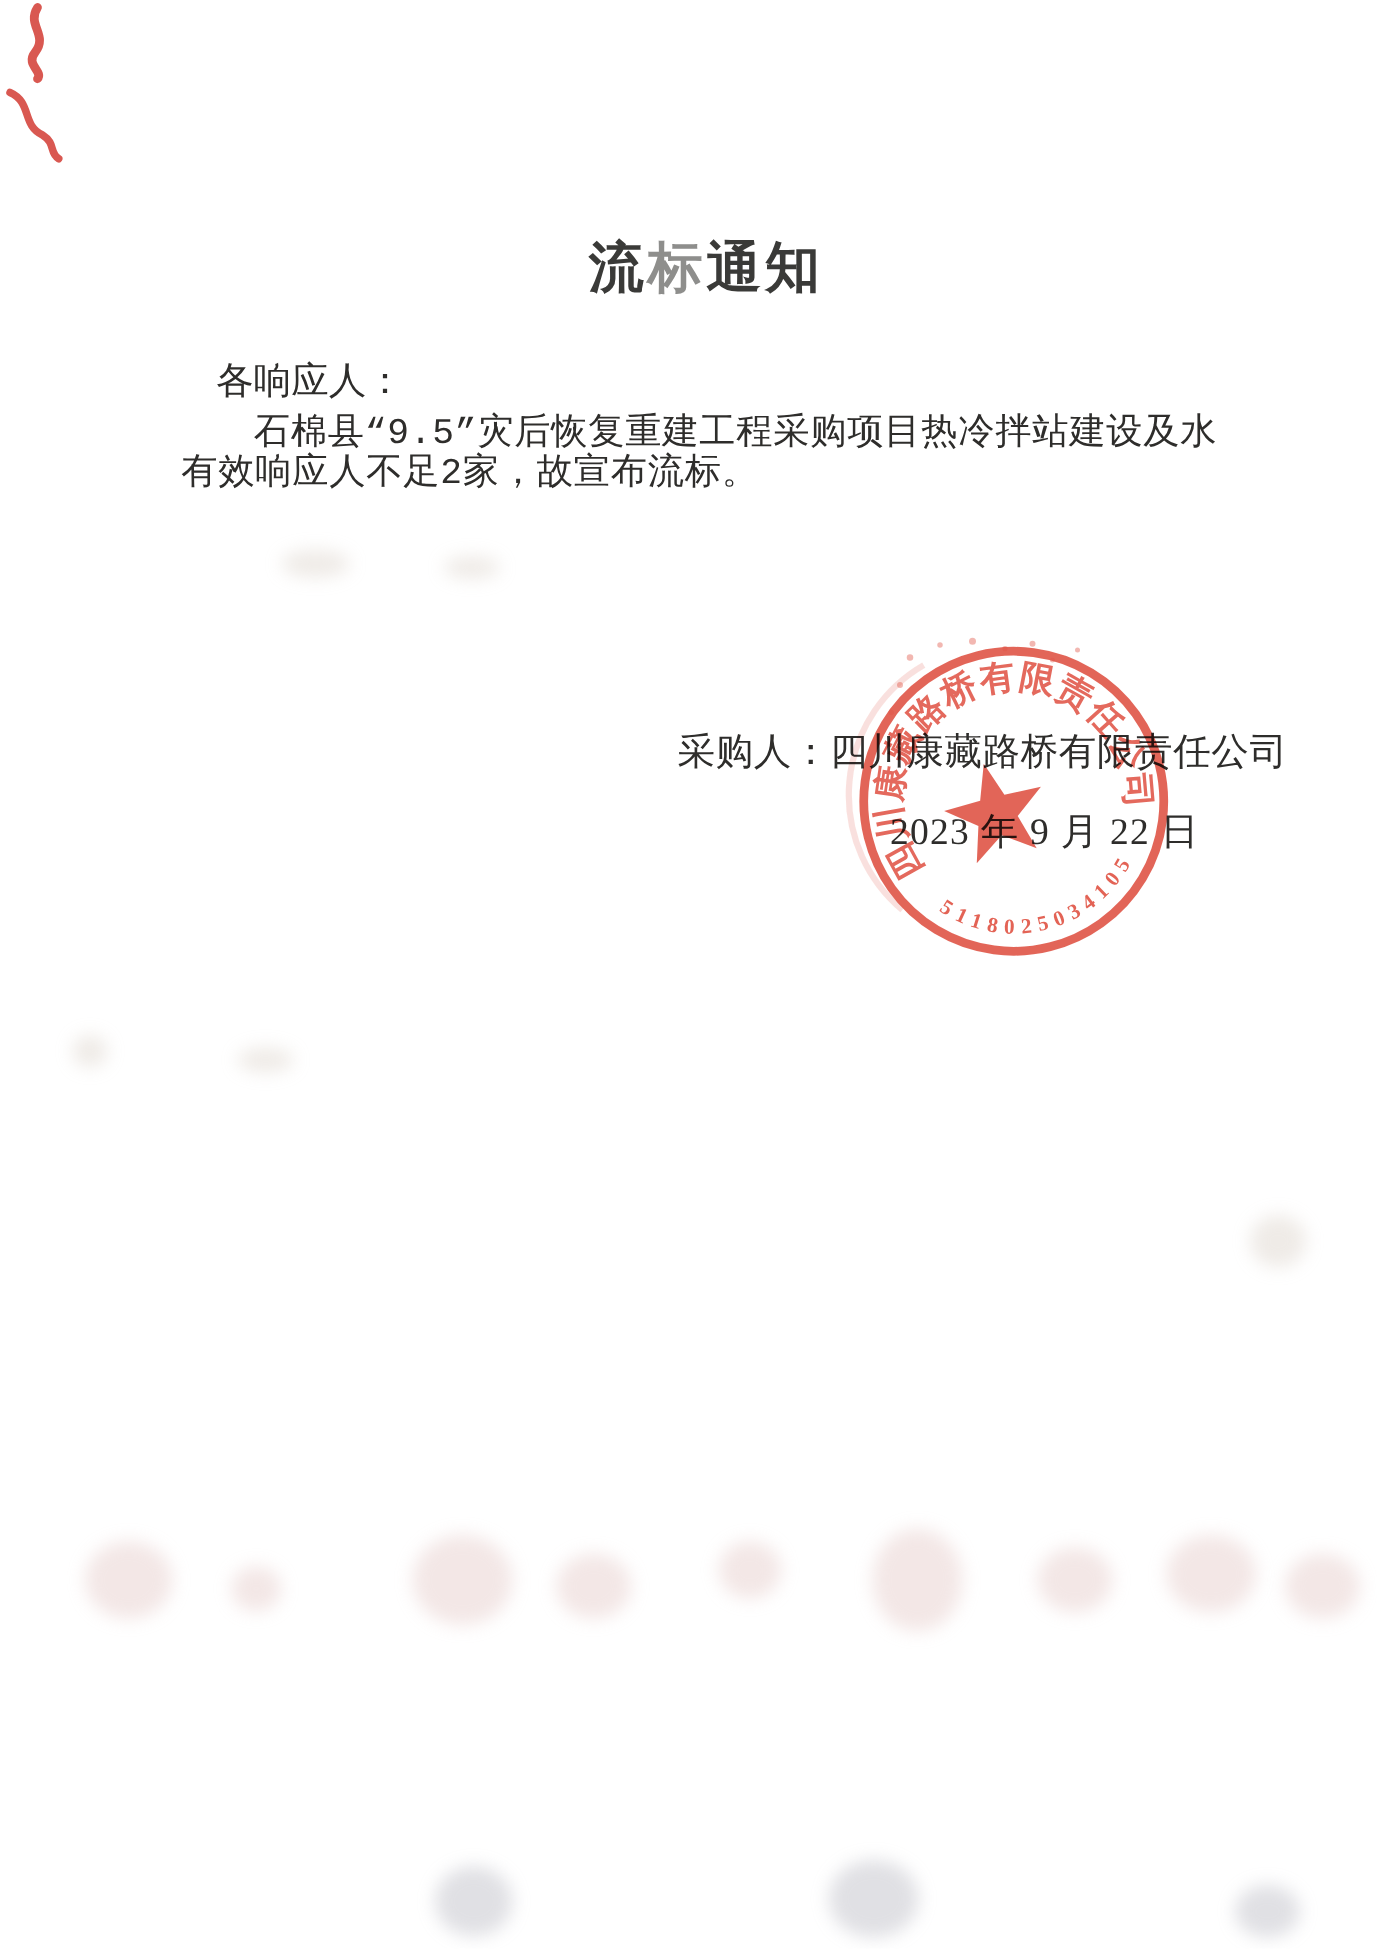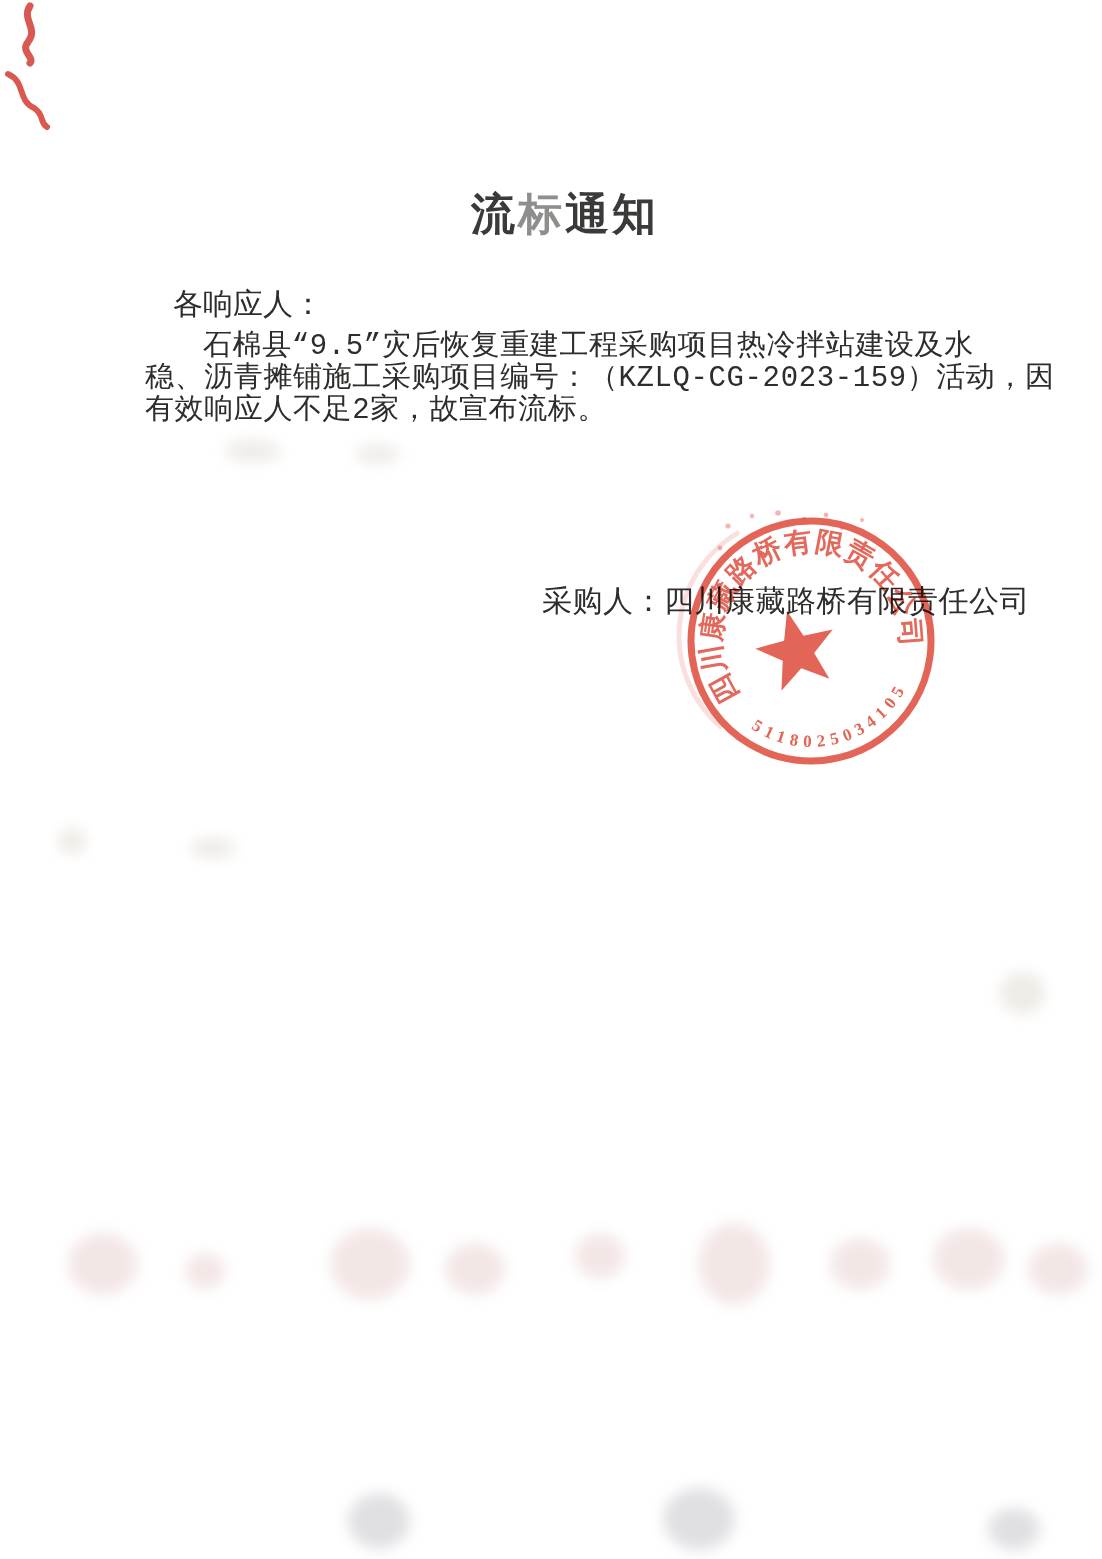--- a/index.html
+++ b/index.html
@@ -134,25 +134,25 @@
     <path d="M 30 6 C 21 20, 39 28, 28 42 C 20 52, 35 57, 30 63" fill="none" stroke="#d5473f" stroke-width="7" stroke-linecap="round"></path>
     <path d="M 8 74 C 26 82, 17 100, 34 108 C 45 115, 39 122, 47 127" fill="none" stroke="#d5473f" stroke-width="6" stroke-linecap="round"></path>
   </svg>
 
   <h1 class="title"><span>流</span><span class="char-faded">标</span><span>通知</span></h1>
 
   <div class="salutation">各响应人：</div>
 
   <div class="body-paragraph">
     <div class="body-line indent">石棉县“9.5”灾后恢复重建工程采购项目热冷拌站建设及水</div>
-    <div class="body-line">稳、沥青摊铺施工采购项目编号：（KZLQ-CG-2023-159）活动，因</div>
     <div class="body-line">有效响应人不足2家，故宣布流标。</div>
   </div>
 
   <div class="sig-purchaser"><span>采购人：</span><span>四川康藏路桥有限责任公司</span></div>
+  <div class="sig-date">2023 年 9 月 22 日</div>
 
   <svg class="seal" viewBox="0 0 310 310">
 
     <path d="M 83 46.1 A 120 120 0 0 0 65.9 241.9" fill="none" stroke="#dd4636" stroke-width="5" opacity="0.18"></path>
 
     <g fill="#dd4636" opacity="0.42">
       <circle cx="72" cy="40" r="2.6"></circle>
       <circle cx="96" cy="30" r="2.2"></circle>
       <circle cx="122" cy="27" r="2.8"></circle>
       <circle cx="148" cy="33" r="2.2"></circle>

